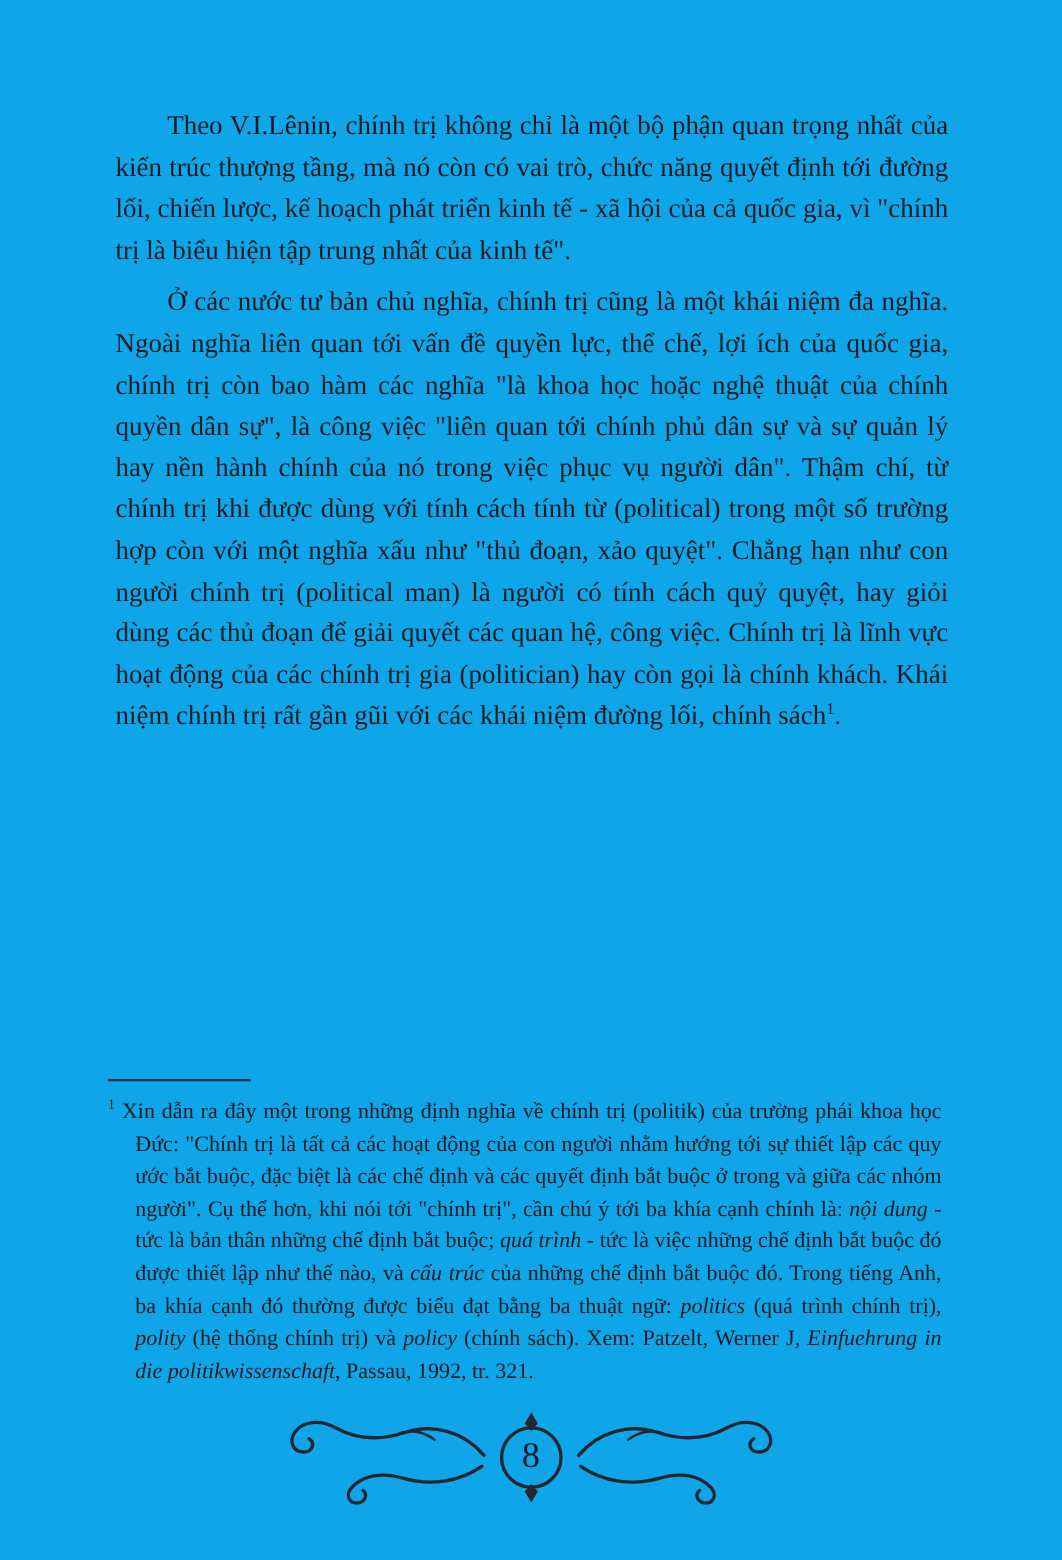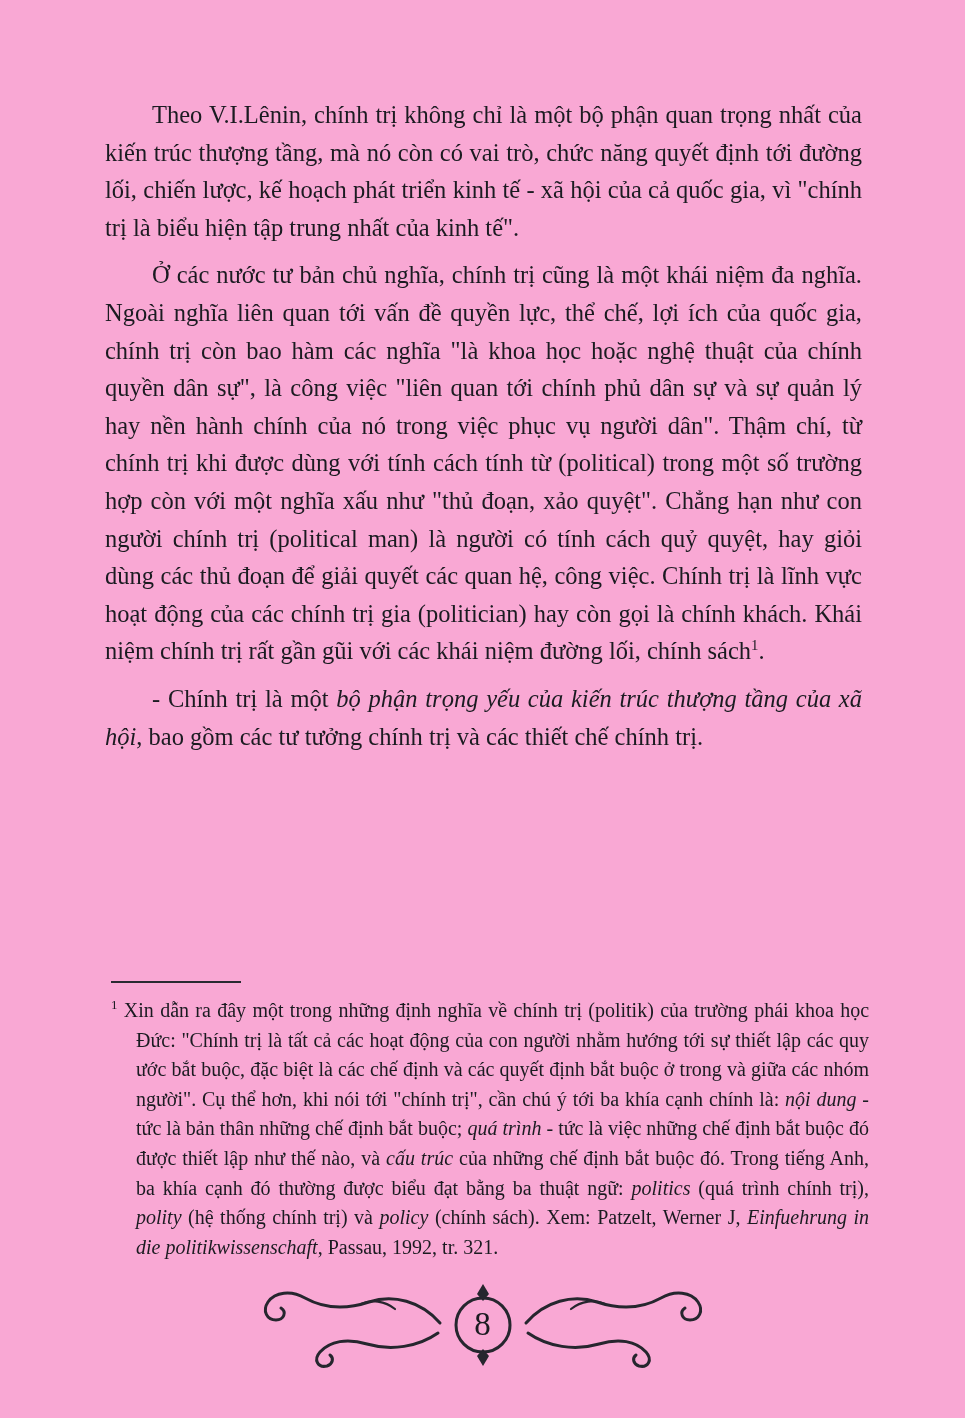--- a/index.html
+++ b/index.html
@@ -2,21 +2,21 @@
 <html lang="vi"><head>
 <meta charset="utf-8">
 <style>
   * { margin: 0; padding: 0; box-sizing: border-box; }
   html, body { background: #ffffff; }
   .page {
     position: relative;
     width: 965px;
     height: 1418px;
     margin: 0 auto;
-    background: #f9a8d4;
+    background: #0ea5e9;
     font-family: "Liberation Serif", "DejaVu Serif", serif;
     color: #1b1b21;
     overflow: hidden;
   }
   .body-text {
     position: absolute;
     left: 105px;
     top: 96px;
     width: 757px;
   }
@@ -28,21 +28,21 @@
     margin-bottom: 10px;
   }
   .para em { font-style: italic; }
   .fn-ref {
     font-size: 0.6em;
     vertical-align: super;
     line-height: 0;
   }
   .footnotes {
     position: absolute;
-    left: 111px;
+    left: 98px;
     top: 981px;
     width: 758px;
   }
   .fn-rule {
     width: 130px;
     border-top: 2px solid #2a2a31;
     margin-bottom: 13px;
   }
   .footnote {
     font-size: 20px;
@@ -79,21 +79,20 @@
 <body>
 
 <div class="page">
 
   <main class="body-text">
     <p class="para">Theo V.I.Lênin, chính trị không chỉ là một bộ phận quan trọng nhất của kiến trúc thượng tầng, mà nó còn có vai trò, chức năng quyết định tới đường lối, chiến lược, kế hoạch phát triển kinh tế - xã hội của cả quốc gia, vì "chính trị là biểu hiện tập trung nhất của kinh tế".</p>
 
     <p class="para"><span>Ở các nước tư bản chủ nghĩa, chính trị cũng là một khái niệm đa nghĩa. Ngoài nghĩa liên quan tới vấn đề quyền lực, thể chế, lợi ích của quốc gia, chính trị còn bao hàm các nghĩa "là khoa học hoặc nghệ thuật của chính quyền dân sự", là công việc "liên quan tới chính phủ dân sự và sự quản lý hay nền hành chính của nó trong việc phục vụ người dân". Thậm chí, từ chính trị khi được dùng với tính cách tính từ (political) trong một số trường hợp còn với một nghĩa xấu như "thủ đoạn, xảo quyệt". Chẳng hạn như con người chính trị (political man) là người có tính cách quỷ quyệt, hay giỏi dùng các thủ đoạn để giải quyết các quan hệ, công việc. Chính trị là lĩnh vực hoạt động của các chính trị gia (politician) hay còn gọi là chính khách. Khái niệm chính trị rất gần gũi với các khái niệm đường lối, chính sách</span><sup class="fn-ref">1</sup><span>.</span></p>
 
 
-    <p class="para"><span>- Chính trị là một </span><em>bộ phận trọng yếu của kiến trúc thượng tầng của xã hội</em><span>, bao gồm các tư tưởng chính trị và các thiết chế chính trị.</span></p>
   </main>
 
   <div class="footnotes">
     <div class="fn-rule"></div>
     <p class="footnote"><sup class="fn-marker">1</sup> <span>Xin dẫn ra đây một trong những định nghĩa về chính trị (politik) của trường phái khoa học Đức: "Chính trị là tất cả các hoạt động của con người nhằm hướng tới sự thiết lập các quy ước bắt buộc, đặc biệt là các chế định và các quyết định bắt buộc ở trong và giữa các nhóm người". Cụ thể hơn, khi nói tới "chính trị", cần chú ý tới ba khía cạnh chính là: </span><em>nội dung</em><span> - tức là bản thân những chế định bắt buộc; </span><em>quá trình</em><span> - tức là việc những chế định bắt buộc đó được thiết lập như thế nào, và </span><em>cấu trúc</em><span> của những chế định bắt buộc đó. Trong tiếng Anh, ba khía cạnh đó thường được biểu đạt bằng ba thuật ngữ: </span><em>politics</em><span> (quá trình chính trị), </span><em>polity</em><span> (hệ thống chính trị) và </span><em>policy</em><span> (chính sách). Xem: Patzelt, Werner J, </span><em>Einfuehrung in die politikwissenschaft</em><span>, Passau, 1992, tr. 321.</span></p>
   </div>
 
   <footer class="ornament-wrap">
     <svg viewBox="0 0 480 110" width="480" height="110" aria-hidden="true">
       <g id="fl" fill="none" stroke="#26262e" stroke-width="3" stroke-linecap="round">

